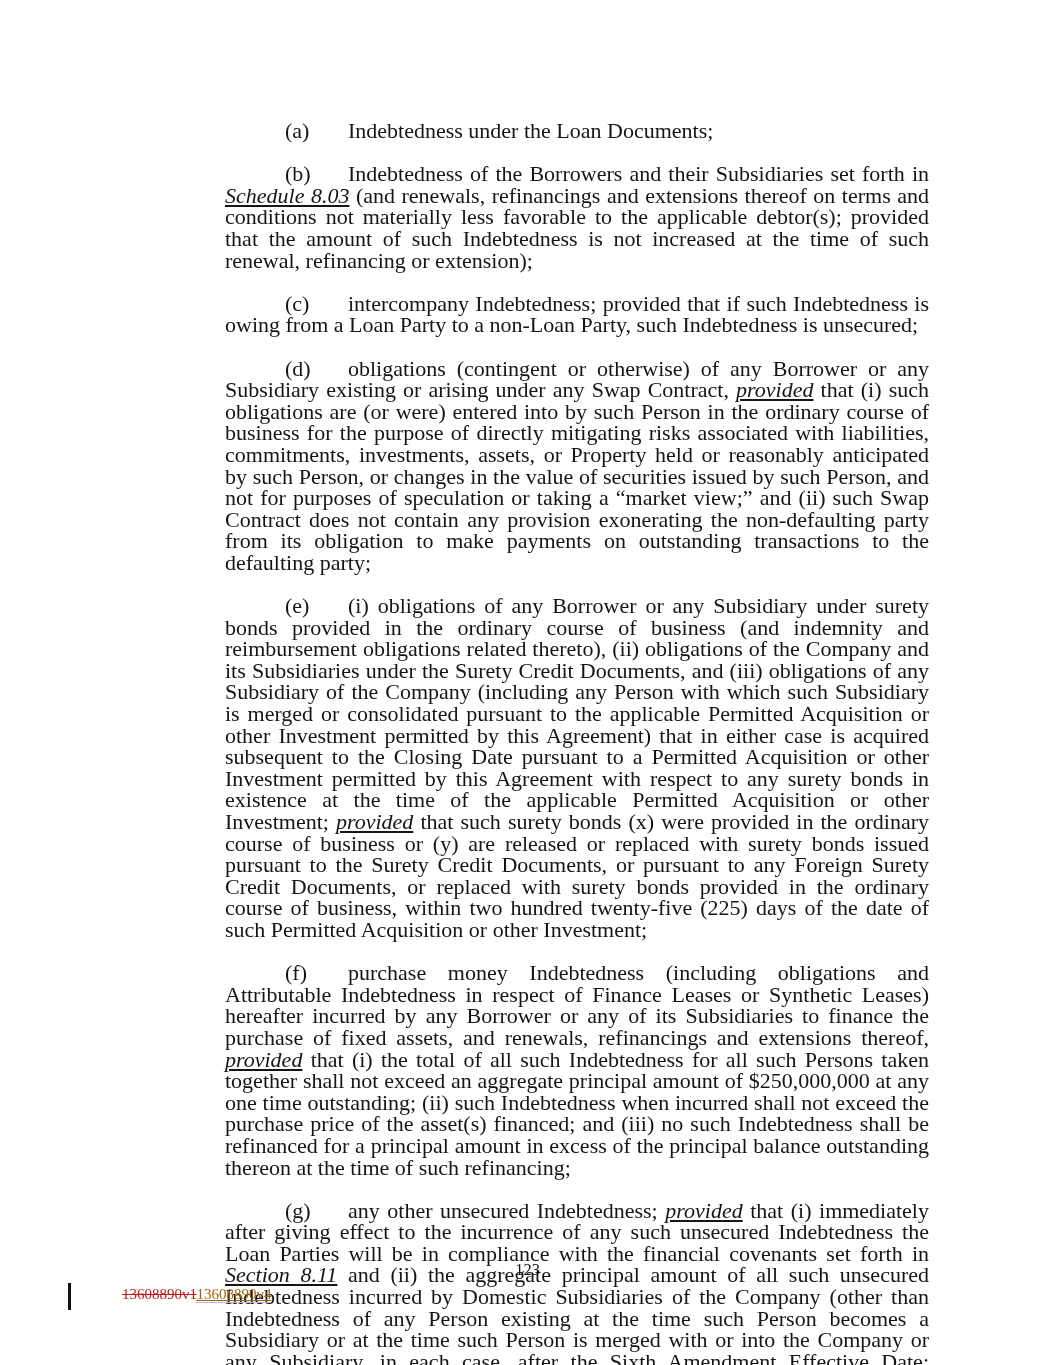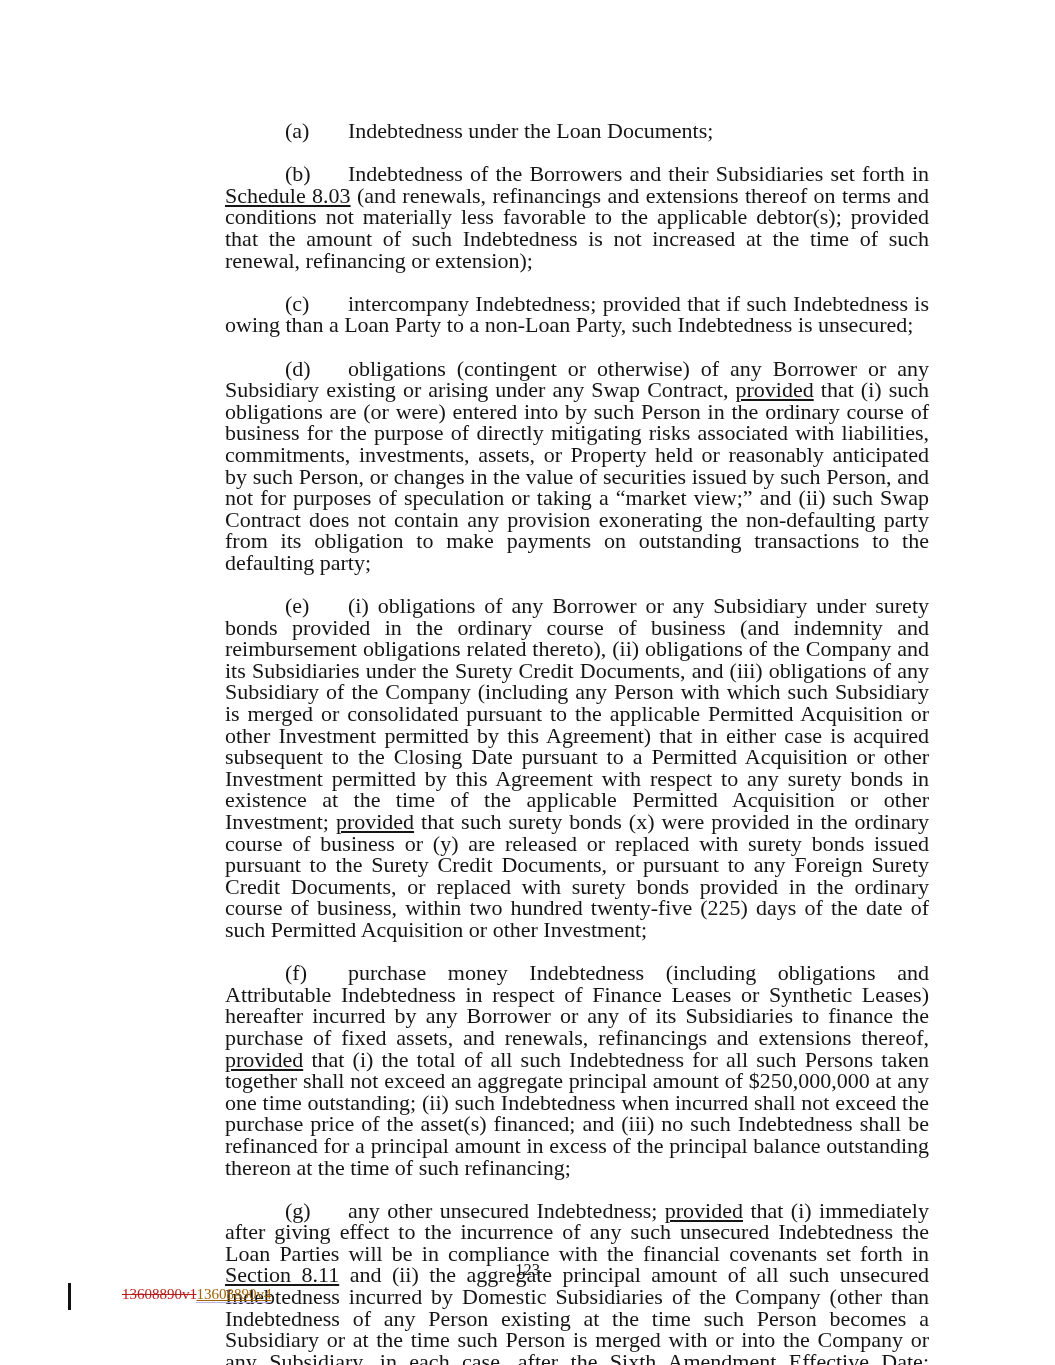--- a/index.html
+++ b/index.html
@@ -28,20 +28,21 @@
     margin: 0 0 21.6px 0;
     text-indent: 60px;
   }
   .plabel {
     display: inline-block;
     width: 63px;
     text-indent: 0;
   }
   .u {
     text-decoration: underline;
+    font-style: italic;
   }
   .footer-page {
     position: absolute;
     top: 1260px;
     left: 0;
     width: 1055px;
     text-align: center;
     font-size: 16.5px;
     line-height: 20px;
   }
@@ -71,21 +72,21 @@
     height: 27px;
     background: #111111;
   }
 </style>
 </head>
 <body>
 
 <div class="doc-body" id="doc-body">
     <p class="para"><span class="plabel">(a)</span><span>Indebtedness under the Loan Documents;</span></p>
     <p class="para"><span class="plabel">(b)</span><span>Indebtedness of the Borrowers and their Subsidiaries set forth in </span><span class="u">Schedule 8.03</span><span> (and renewals, refinancings and extensions thereof on terms and conditions not materially less favorable to the applicable debtor(s); provided that the amount of such Indebtedness is not increased at the time of such renewal, refinancing or extension);</span></p>
-    <p class="para"><span class="plabel">(c)</span><span>intercompany Indebtedness; provided that if such Indebtedness is owing than a Loan Party to a non-Loan Party, such Indebtedness is unsecured;</span></p>
+    <p class="para"><span class="plabel">(c)</span><span>intercompany Indebtedness; provided that if such Indebtedness is owing from a Loan Party to a non-Loan Party, such Indebtedness is unsecured;</span></p>
     <p class="para"><span class="plabel">(d)</span><span>obligations (contingent or otherwise) of any Borrower or any Subsidiary existing or arising under any Swap Contract, </span><span class="u">provided</span><span> that (i) such obligations are (or were) entered into by such Person in the ordinary course of business for the purpose of directly mitigating risks associated with liabilities, commitments, investments, assets, or Property held or reasonably anticipated by such Person, or changes in the value of securities issued by such Person, and not for purposes of speculation or taking a “market view;” and (ii) such Swap Contract does not contain any provision exonerating the non-defaulting party from its obligation to make payments on outstanding transactions to the defaulting party;</span></p>
     <p class="para"><span class="plabel">(e)</span><span>(i) obligations of any Borrower or any Subsidiary under surety bonds provided in the ordinary course of business (and indemnity and reimbursement obligations related thereto), (ii) obligations of the Company and its Subsidiaries under the Surety Credit Documents, and (iii) obligations of any Subsidiary of the Company (including any Person with which such Subsidiary is merged or consolidated pursuant to the applicable Permitted Acquisition or other Investment permitted by this Agreement) that in either case is acquired subsequent to the Closing Date pursuant to a Permitted Acquisition or other Investment permitted by this Agreement with respect to any surety bonds in existence at the time of the applicable Permitted Acquisition or other Investment; </span><span class="u">provided</span><span> that such surety bonds (x) were provided in the ordinary course of business or (y) are released or replaced with surety bonds issued pursuant to the Surety Credit Documents, or pursuant to any Foreign Surety Credit Documents, or replaced with surety bonds provided in the ordinary course of business, within two hundred twenty-five (225) days of the date of such Permitted Acquisition or other Investment;</span></p>
     <p class="para"><span class="plabel">(f)</span><span>purchase money Indebtedness (including obligations and Attributable Indebtedness in respect of Finance Leases or Synthetic Leases) hereafter incurred by any Borrower or any of its Subsidiaries to finance the purchase of fixed assets, and renewals, refinancings and extensions thereof, </span><span class="u">provided</span><span> that (i) the total of all such Indebtedness for all such Persons taken together shall not exceed an aggregate principal amount of $250,000,000 at any one time outstanding; (ii) such Indebtedness when incurred shall not exceed the purchase price of the asset(s) financed; and (iii) no such Indebtedness shall be refinanced for a principal amount in excess of the principal balance outstanding thereon at the time of such refinancing;</span></p>
     <p class="para"><span class="plabel">(g)</span><span>any other unsecured Indebtedness; </span><span class="u">provided</span><span> that (i) immediately after giving effect to the incurrence of any such unsecured Indebtedness the Loan Parties will be in compliance with the financial covenants set forth in </span><span class="u">Section 8.11</span><span> and (ii) the aggregate principal amount of all such unsecured Indebtedness incurred by Domestic Subsidiaries of the Company (other than Indebtedness of any Person existing at the time such Person becomes a Subsidiary or at the time such Person is merged with or into the Company or any Subsidiary, in each case, after the Sixth Amendment Effective Date; </span><span class="u">provided</span><span>, </span><span class="u">that</span><span>, such</span></p>
   </div>
 
 <div class="footer-page">123</div>
 
 <div class="change-bar"></div>
 

